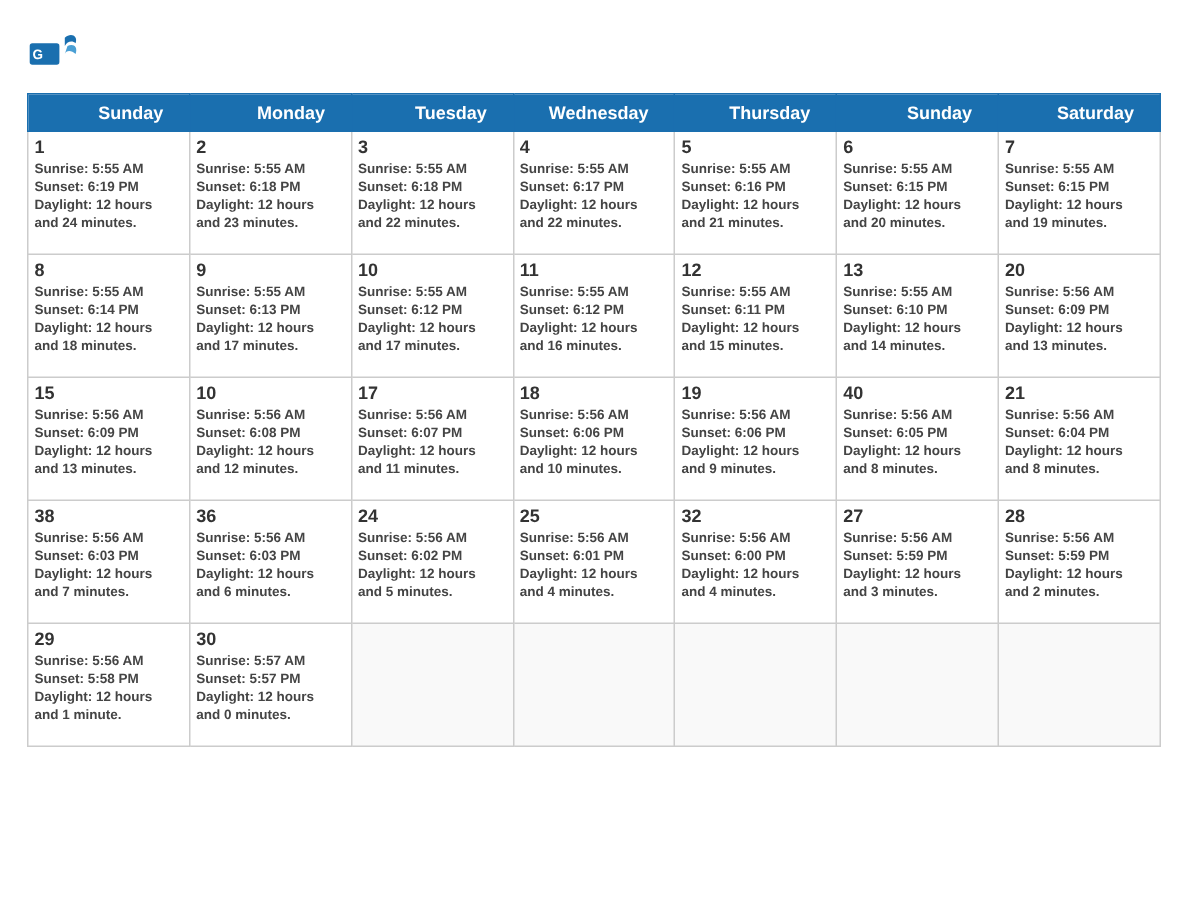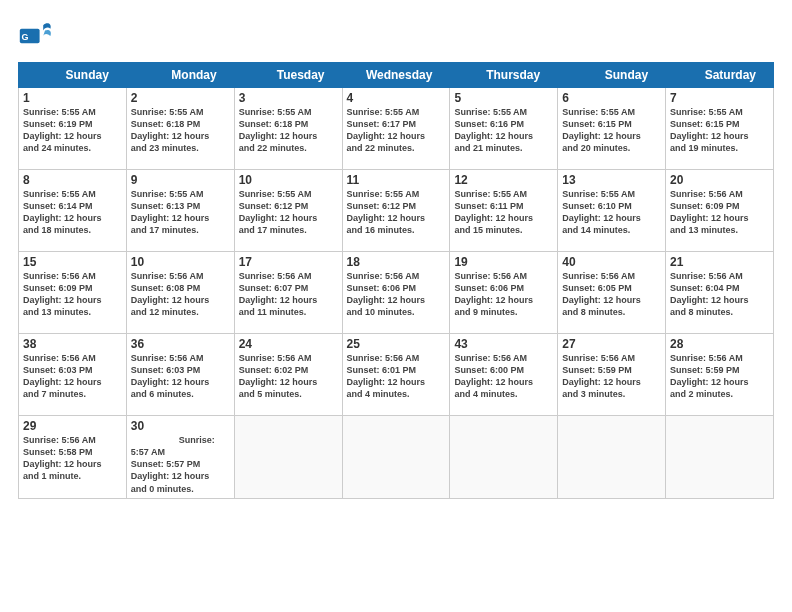--- a/index.html
+++ b/index.html
@@ -233,39 +233,39 @@
 Daylight: 12 hours
 and 6 minutes.</span></td>
           <td><span class="day-num">24</span><span class="day-info" style="white-space: pre-line;">Sunrise: 5:56 AM
 Sunset: 6:02 PM
 Daylight: 12 hours
 and 5 minutes.</span></td>
           <td><span class="day-num">25</span><span class="day-info" style="white-space: pre-line;">Sunrise: 5:56 AM
 Sunset: 6:01 PM
 Daylight: 12 hours
 and 4 minutes.</span></td>
-          <td><span class="day-num">43</span><span class="day-info" style="white-space: pre-line;">Sunrise: 5:56 AM
+          <td><span class="day-num">32</span><span class="day-info" style="white-space: pre-line;">Sunrise: 5:56 AM
 Sunset: 6:00 PM
 Daylight: 12 hours
 and 4 minutes.</span></td>
           <td><span class="day-num">27</span><span class="day-info" style="white-space: pre-line;">Sunrise: 5:56 AM
 Sunset: 5:59 PM
 Daylight: 12 hours
 and 3 minutes.</span></td>
           <td><span class="day-num">28</span><span class="day-info" style="white-space: pre-line;">Sunrise: 5:56 AM
 Sunset: 5:59 PM
 Daylight: 12 hours
 and 2 minutes.</span></td>
         </tr>
         <tr>
           <td><span class="day-num">29</span><span class="day-info" style="white-space: pre-line;">Sunrise: 5:56 AM
 Sunset: 5:58 PM
 Daylight: 12 hours
 and 1 minute.</span></td>
-          <td><span class="day-num">30</span><span class="day-info" style="white-space: pre-line; margin-left: 48px;">Sunrise: 5:57 AM
+          <td><span class="day-num">30</span><span class="day-info" style="white-space: pre-line;">Sunrise: 5:57 AM
 Sunset: 5:57 PM
 Daylight: 12 hours
 and 0 minutes.</span></td>
           <td class="empty"></td>
           <td class="empty"></td>
           <td class="empty"></td>
           <td class="empty"></td>
           <td class="empty"></td>
         </tr>
       </tbody>

